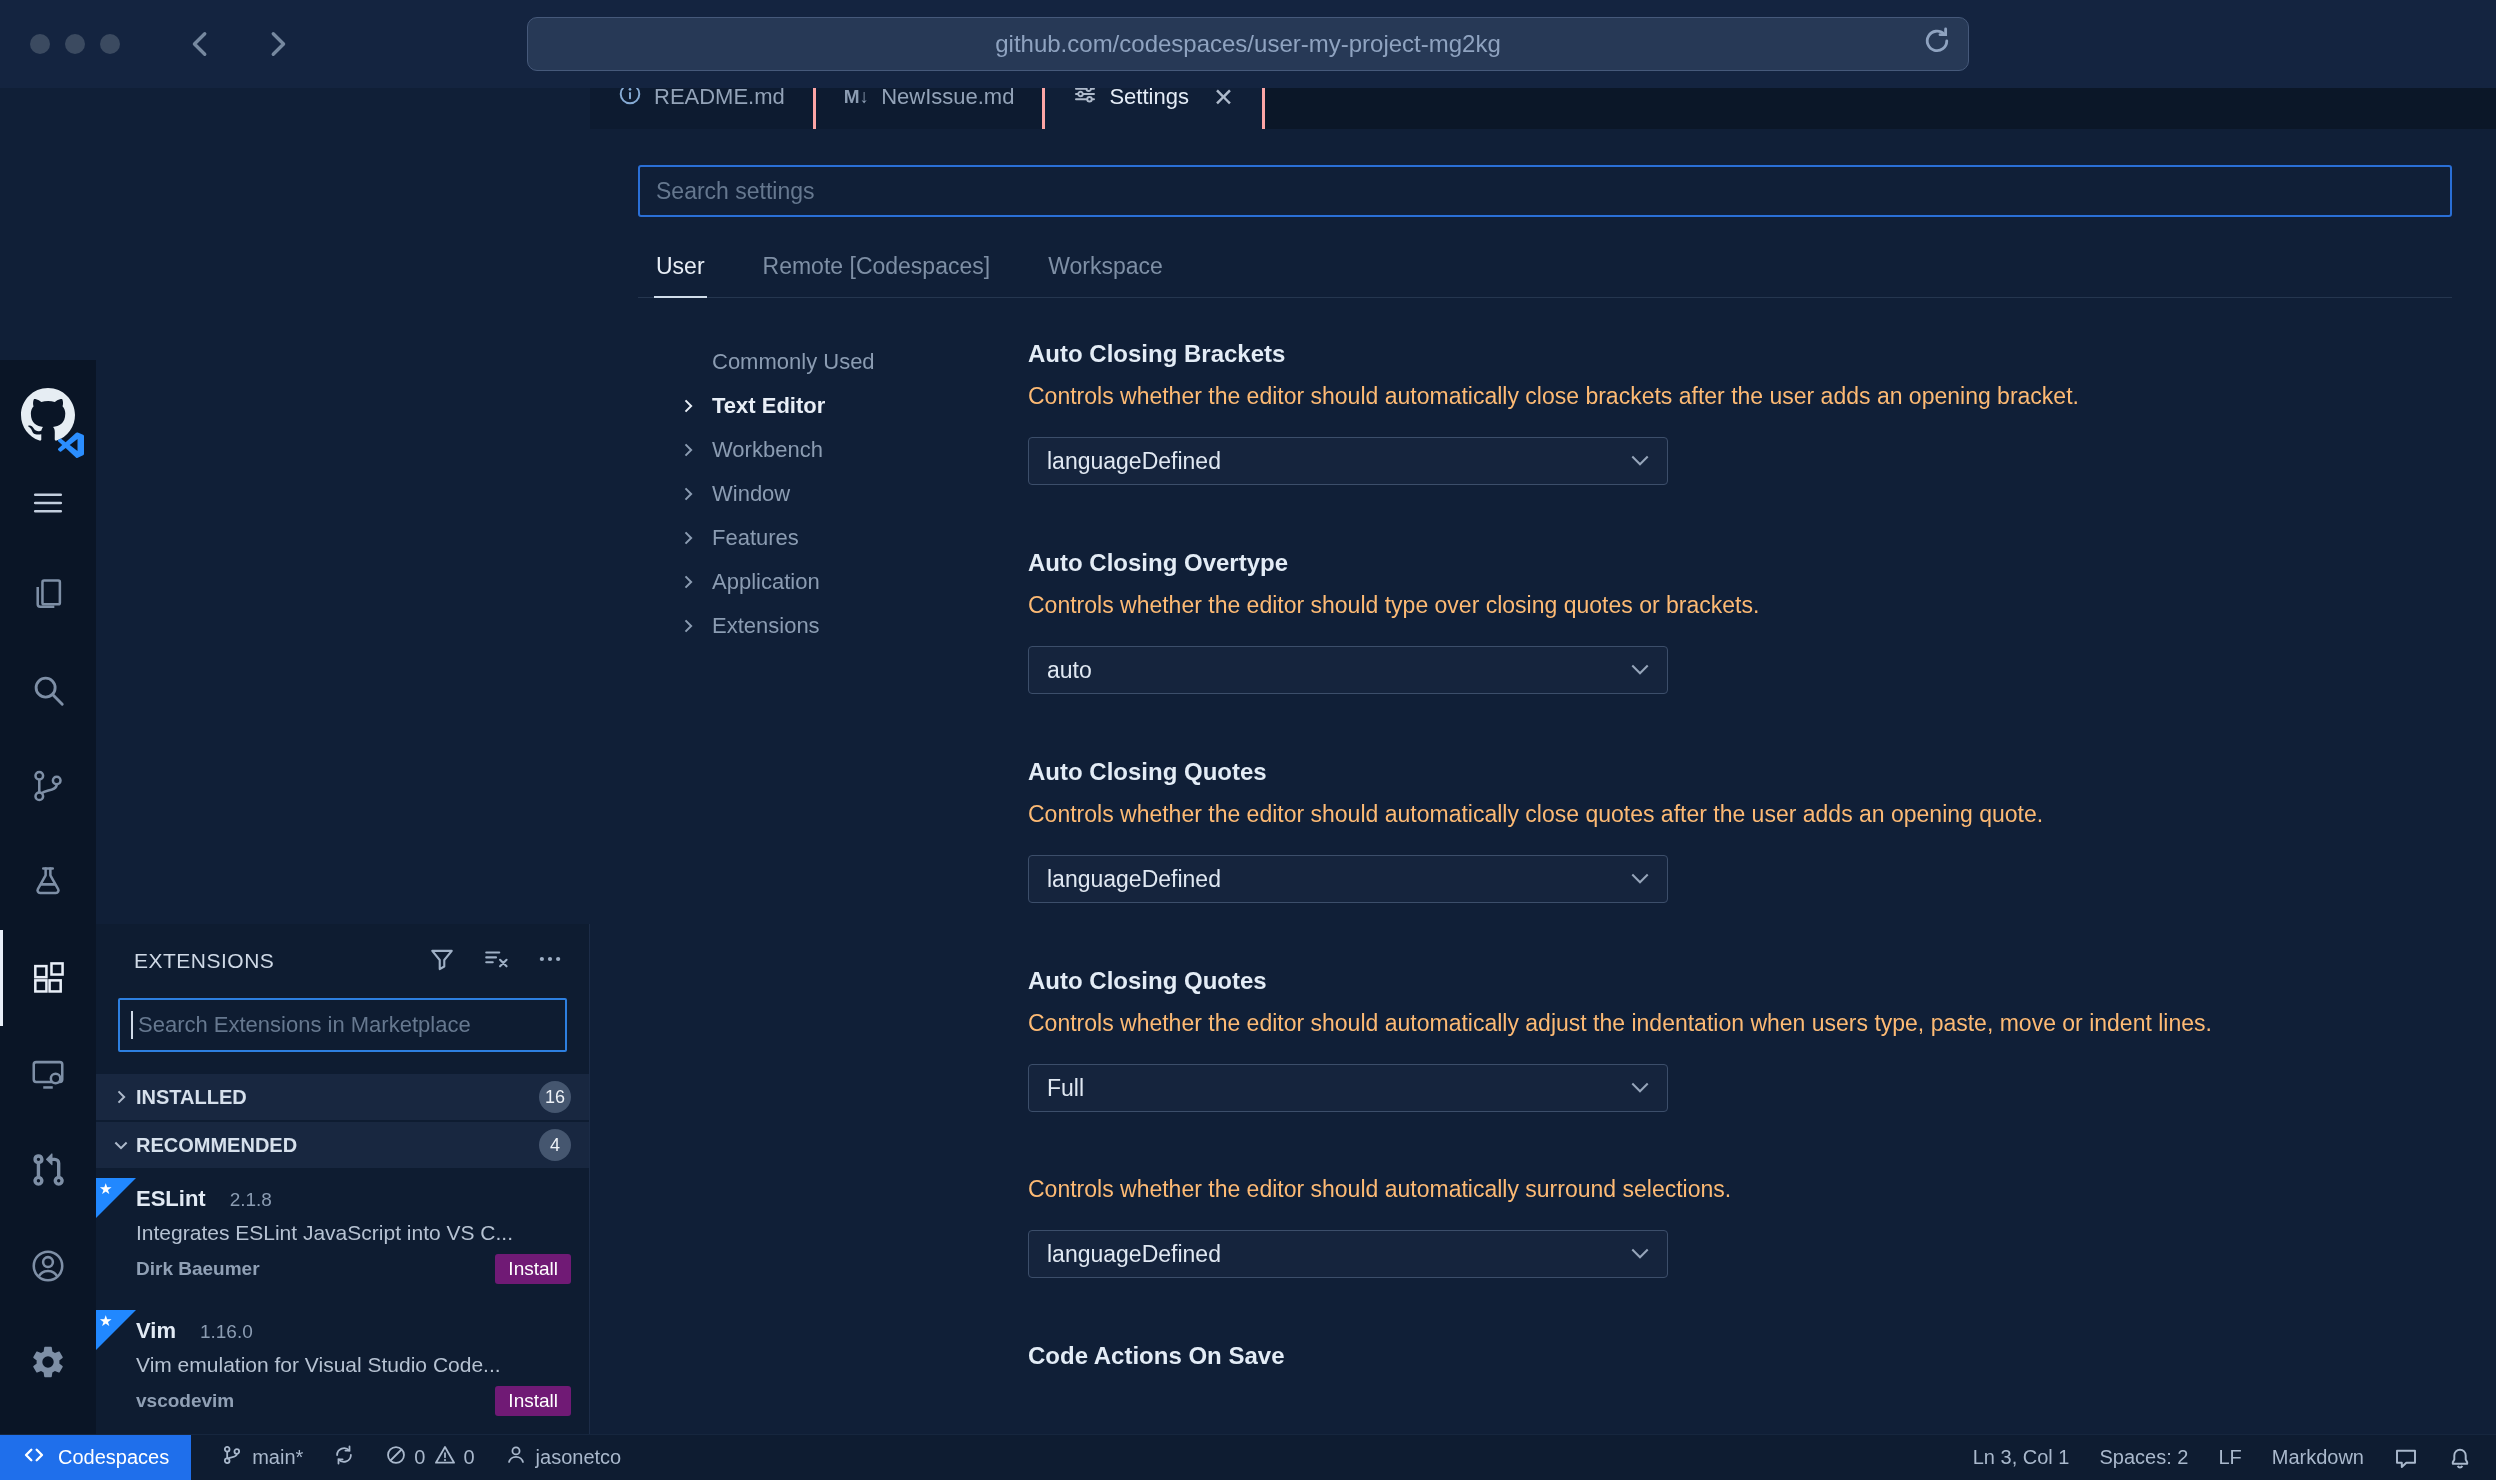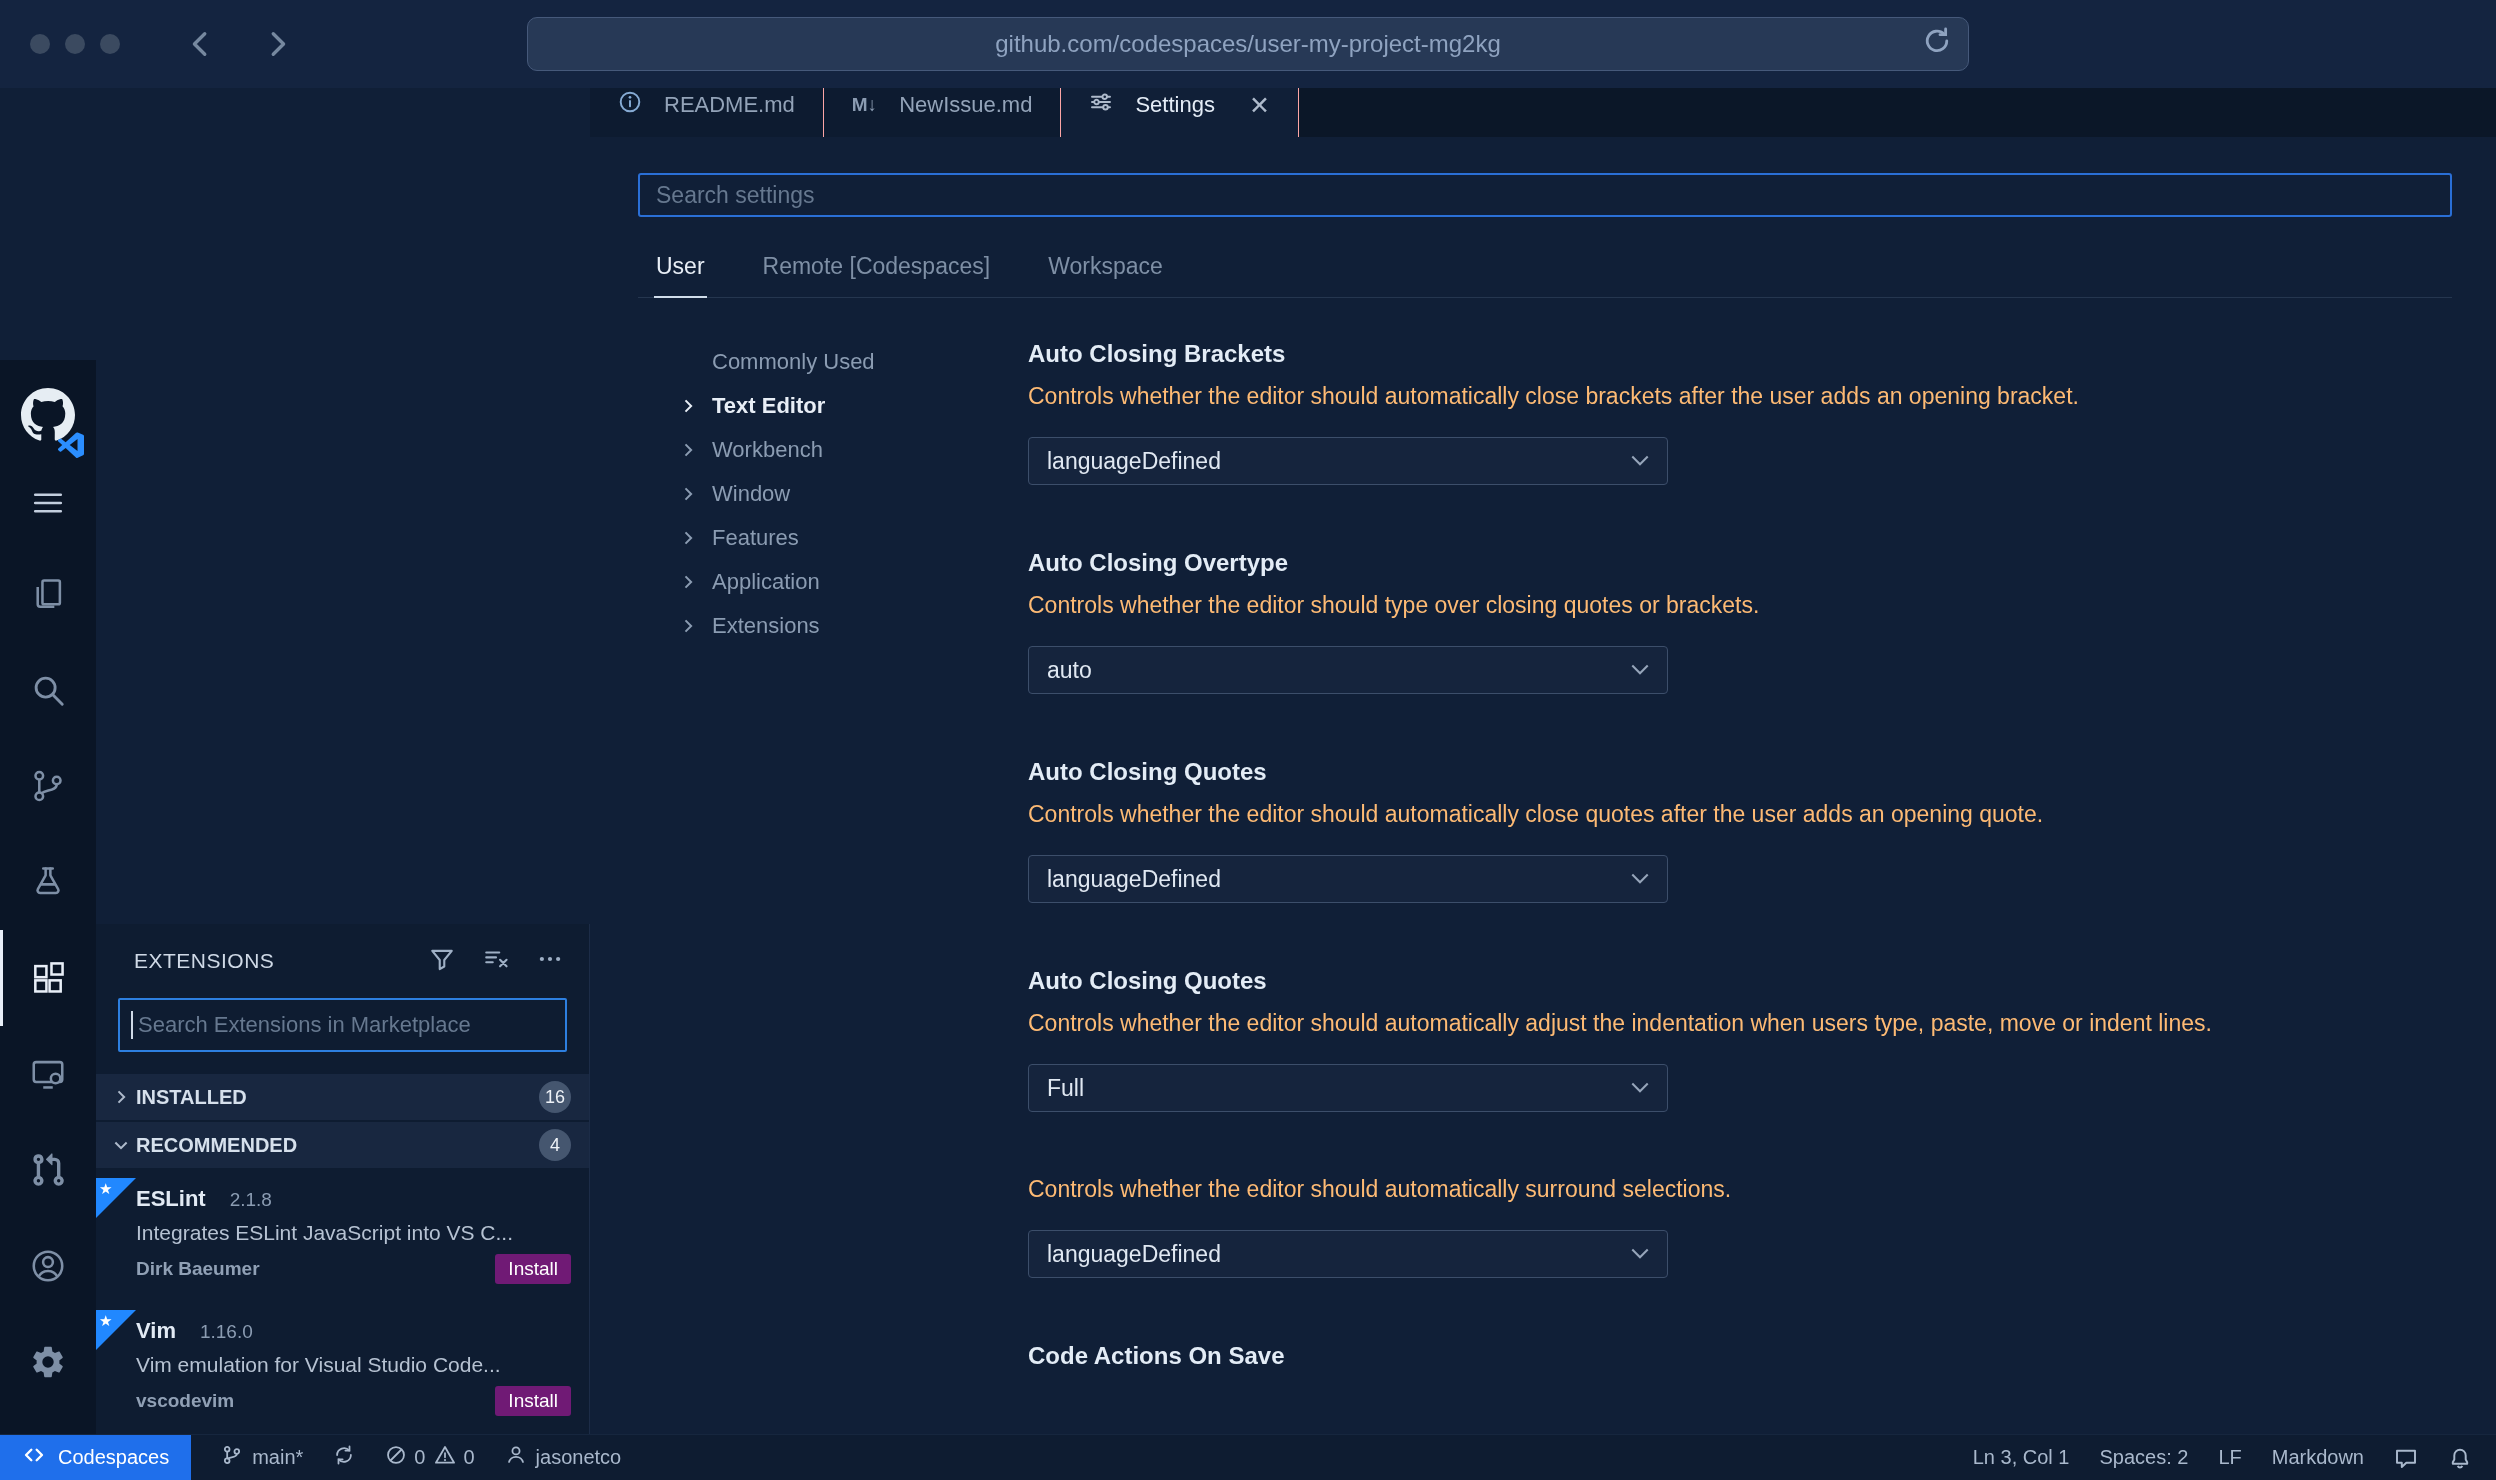--- a/index.html
+++ b/index.html
@@ -64,29 +64,29 @@
   .ext-version { font-size:19px; color:#8b9cb2; }
   .ext-desc { margin-top:9px; font-size:21px; color:#b6c2d2; white-space:nowrap; overflow:hidden; }
   .ext-footer { margin-top:9px; display:flex; align-items:center; }
   .ext-publisher { font-size:19px; font-weight:bold; color:#90a0b5; }
   .install-btn { margin-left:auto; background:#701a75; color:#fff; font-size:19px;
                  padding:4px 13px; border-radius:3px; border:none; }
 
   
   .editor { flex:1 1 auto; background:#101f37; display:flex; flex-direction:column; min-width:0; }
   .tab-strip { flex:0 0 64px; background:#0b1728; display:flex; }
-  .tab { display:flex; align-items:center; gap:22px; padding:0 28px; font-size:22px;
-         color:#93a3b8; background:#0d1b30; border-right:1px solid #fca5a5; }
+  .tab { display:flex; align-items:center; gap:12px; padding:0 28px; font-size:22px;
+         color:#93a3b8; background:#0d1b30; border-right:3px solid #fca5a5; }
   .tab.active { background:#101f37; color:#e4ecf6; }
   .tab-close { font-size:25px; color:#aebacb; margin-left:12px; line-height:1; }
   .md-glyph { font-size:19px; font-weight:bold; color:#8b9cb2; }
 
   .settings-editor { flex:1 1 auto; padding:36px 44px 0 48px; overflow:hidden;
                      display:flex; flex-direction:column; min-height:0; }
-  .settings-search input { width:100%; height:44px; background:#101f37; border:2px solid #2a6fd6;
+  .settings-search input { width:100%; height:52px; background:#101f37; border:2px solid #2a6fd6;
                            border-radius:3px; color:#d6e0ec; font-size:23px; padding:0 16px; outline:none; }
   .scope-row { display:flex; gap:54px; margin-top:22px; padding-left:16px;
                border-bottom:1px solid #25364f; font-size:23px; }
   .scope { padding:14px 2px 17px; color:#7e8fa5; position:relative; }
   .scope.active { color:#e8eef6; }
   .scope.active::after { content:""; position:absolute; left:0; right:0; bottom:-1px; height:2px;
                          background:#d0dcea; }
 
   .content { display:flex; margin-top:42px; flex:1 1 auto; min-height:0; }
   .toc { flex:0 0 390px; padding-left:40px; font-size:22px; color:#8b9cb2; }

